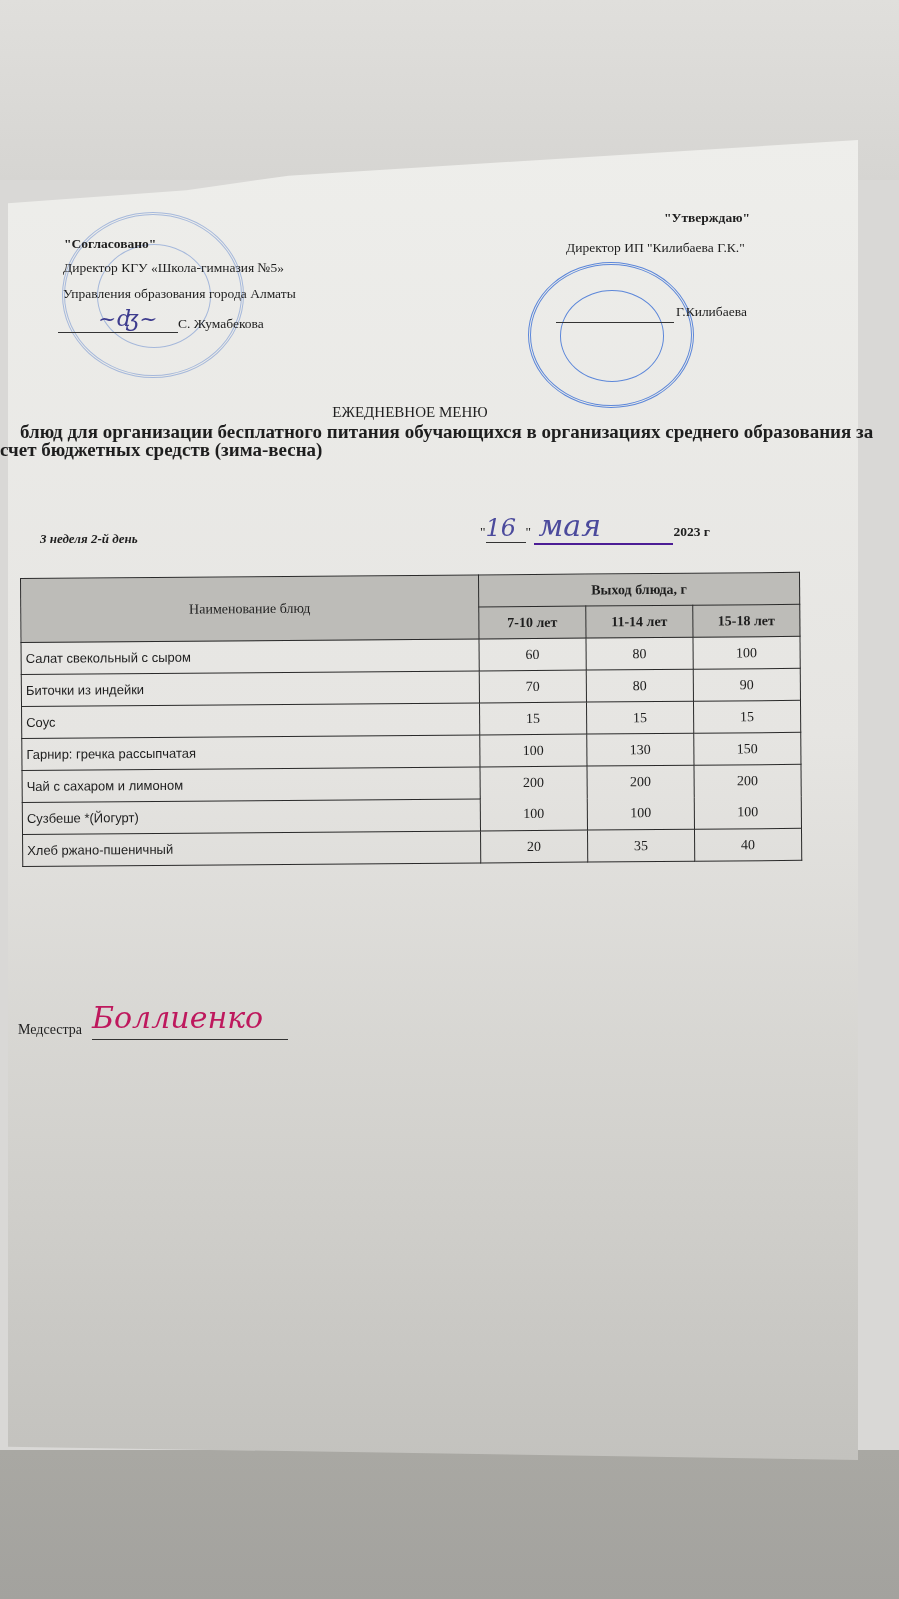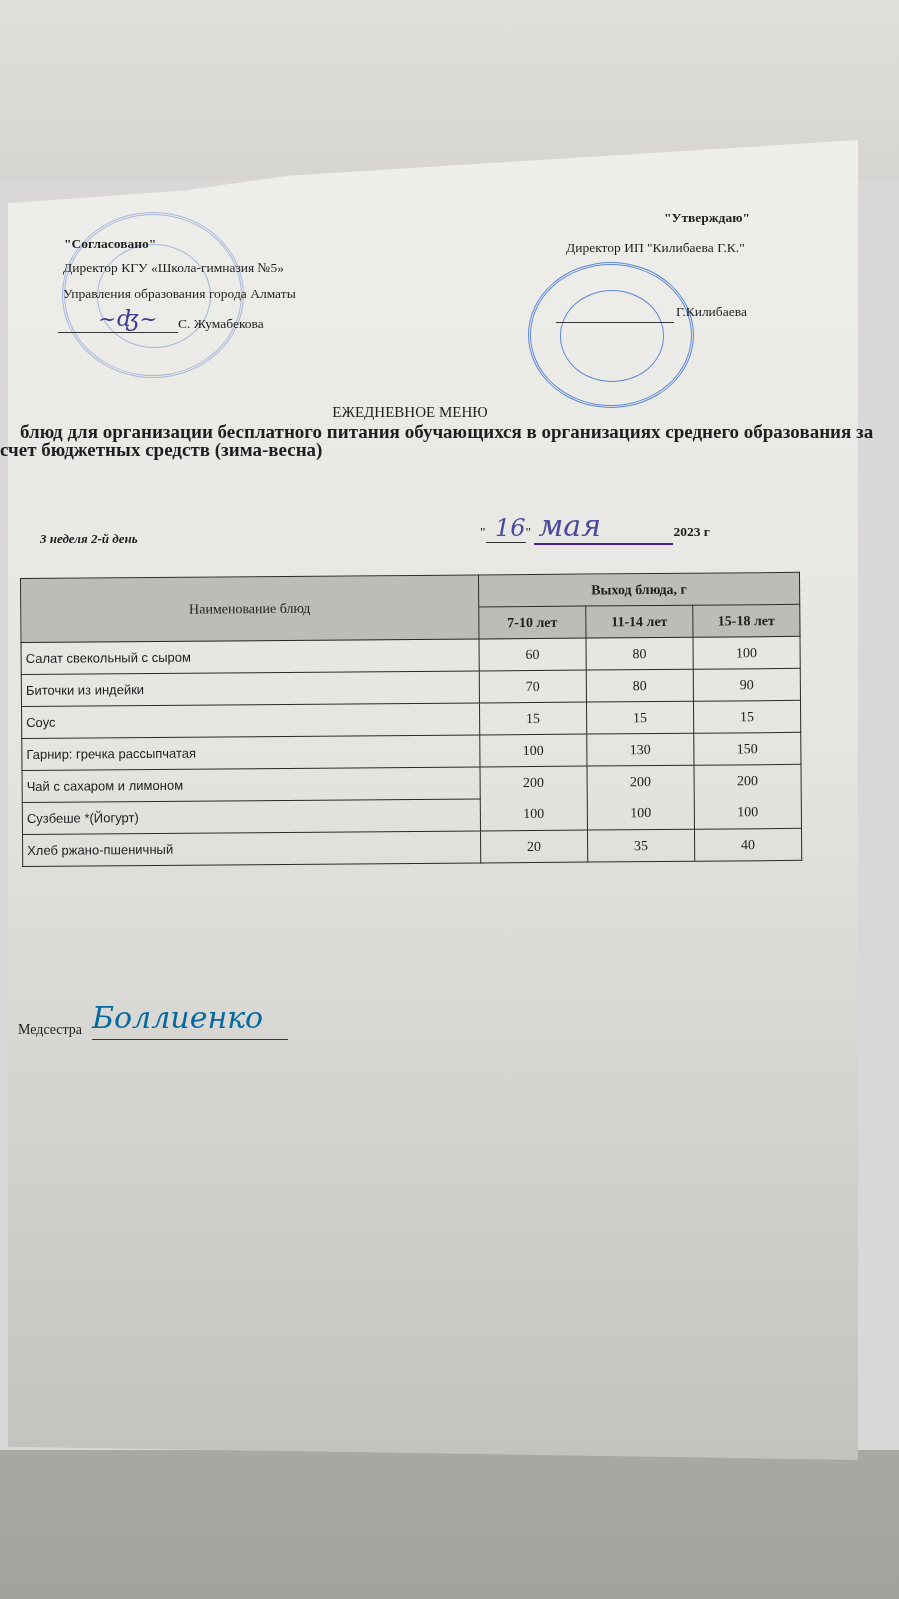--- a/index.html
+++ b/index.html
@@ -78,21 +78,21 @@
   </div>
 <div class="sig-line" style="left:556px; top:322px; width:118px;"></div>
 <div class="abs" style="left:676px; top:304px; font-size:13.5px;">Г.Килибаева</div>
 
 <div class="abs title" style="left:0; width:820px; top:404px;">ЕЖЕДНЕВНОЕ МЕНЮ</div>
 <div class="abs subtitle" style="left:20px; width:790px; top:422px;">блюд для организации бесплатного питания обучающихся   в организациях среднего образования за</div>
 <div class="abs subtitle" style="left:0; width:820px; top:440px;">счет бюджетных средств (зима-весна)</div>
 
 <div class="abs bold" style="left:40px; top:531px; font-size:13px;font-style:italic;">3 неделя 2-й день</div>
 <div class="abs" style="left:480px; top:508px; font-size:13.5px;">
-  <span>"</span><span class="handwriting" style="font-size:24px; display:inline-block; width:40px; text-align:right; border-bottom:1px solid #333;">16</span><span>"</span>
+  <span>"</span><span class="handwriting" style="font-size:24px; display:inline-block; width:40px; text-align:left; border-bottom:1px solid #333;">16</span><span>"</span>
   <span class="handwriting" style="font-size:30px; display:inline-block; width:135px; padding-left:4px; border-bottom:2px solid #4c1d95;">мая</span><span class="bold">2023 г</span>
 </div>
 
 <table class="menu">
   <thead>
     <tr>
       <th class="name-head" rowspan="2">Наименование блюд</th>
       <th colspan="3">Выход блюда, г</th>
     </tr>
     <tr>
@@ -141,14 +141,14 @@
     <tr>
       <td class="name">Хлеб ржано-пшеничный</td>
       <td class="num">20</td>
       <td class="num">35</td>
       <td class="num">40</td>
     </tr>
   </tbody>
 </table>
 
 <div class="abs" style="left:18px; top:1022px; font-size:14px;">Медсестра</div>
-<div class="abs handwriting" style="left:92px; top:1000px; font-size:30px; color:#0369a1;">Боллиенко</div>
+<div class="abs handwriting" style="left:92px; top:1000px; font-size:30px; color:#be185d;">Боллиенко</div>
 <div class="sig-line" style="left:92px; top:1039px; width:196px;"></div>
 
 </body></html>

